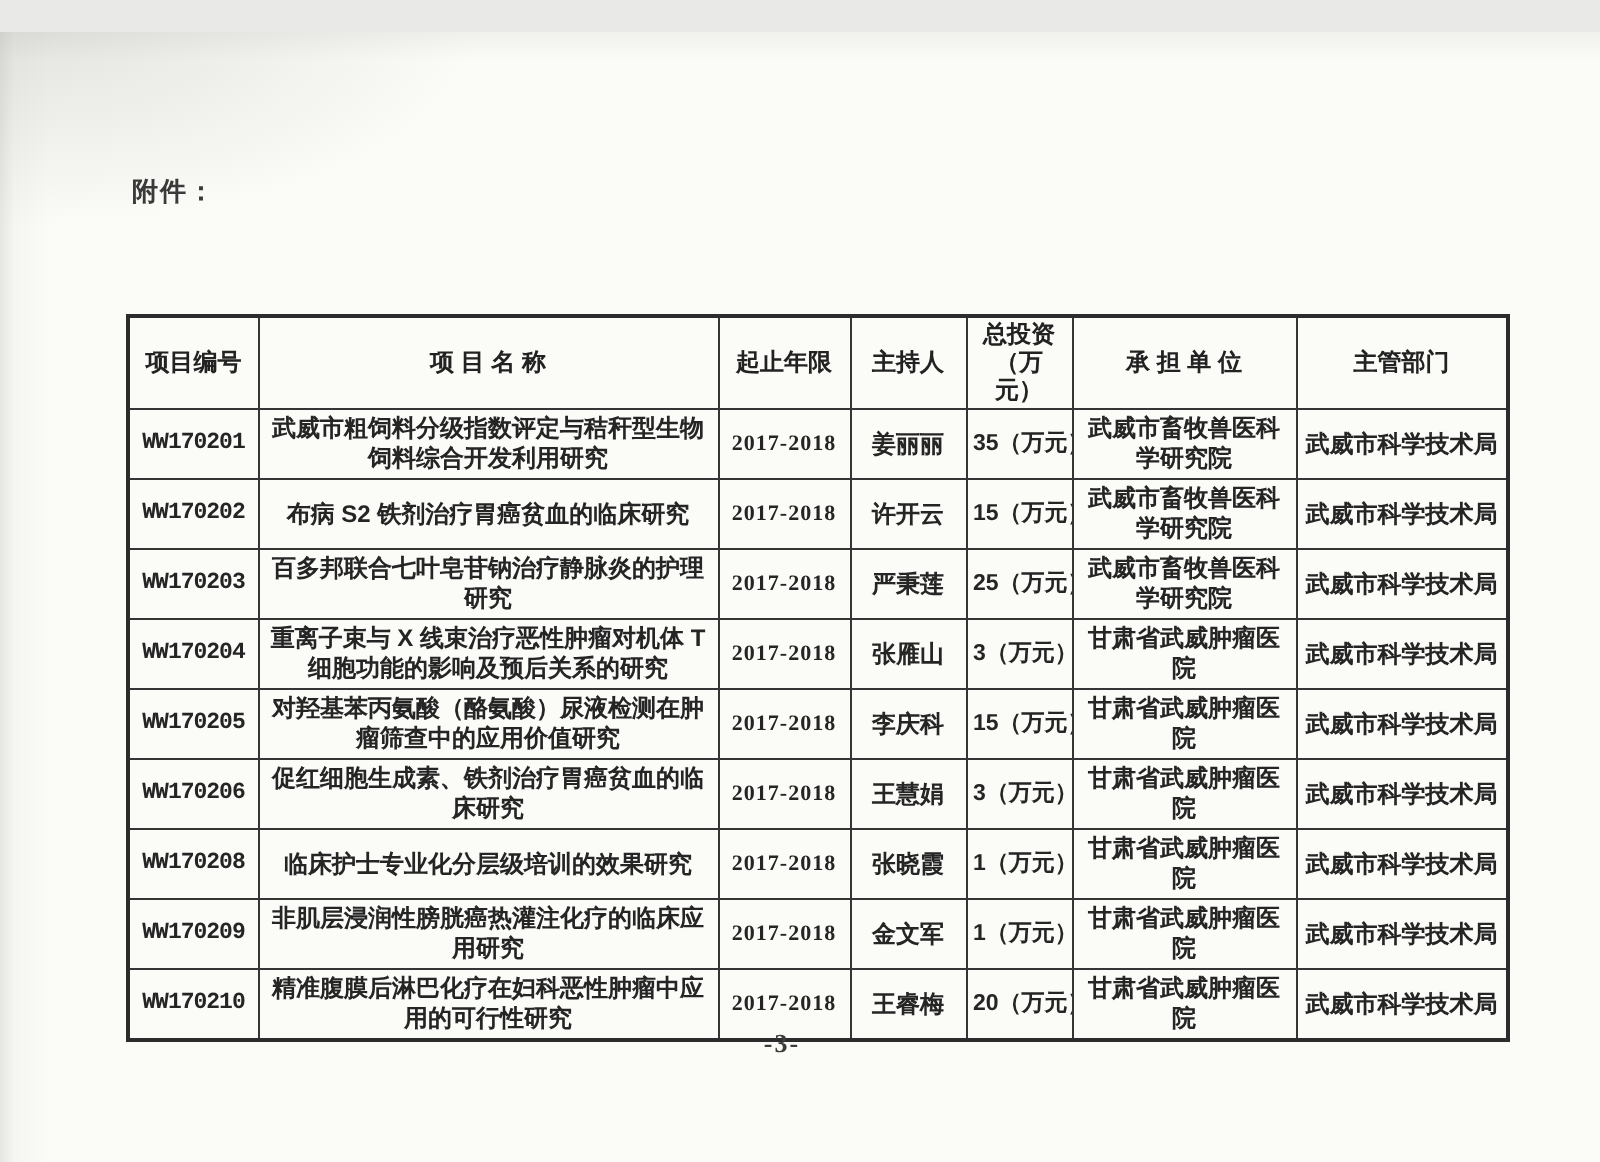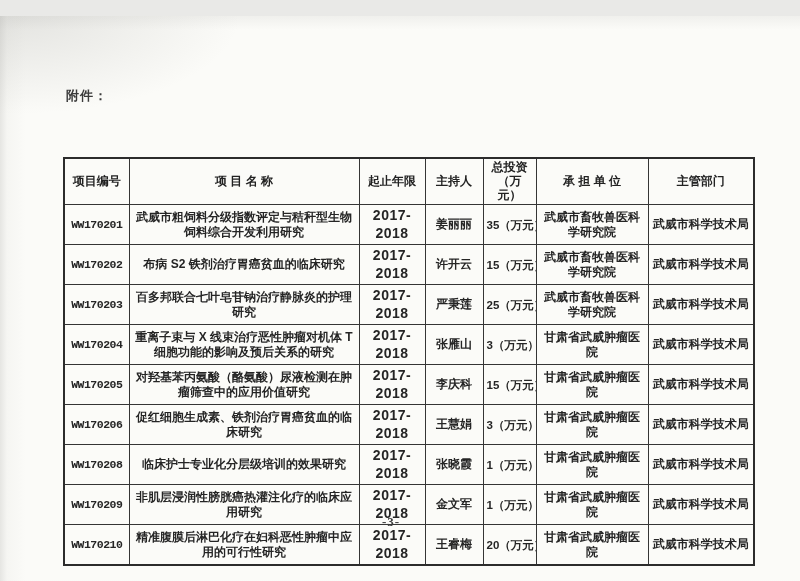--- a/index.html
+++ b/index.html
@@ -69,21 +69,21 @@
     font-size: 12px;
     font-weight: 700;
     color: #222;
     line-height: 1.15;
   }
   th.h-invest { white-space: pre-line; font-size: 12px; }
 
   td { font-size: 12px; font-weight: 600; color: #252525; line-height: 1.25; }
   td.c-id    { font-family: "Liberation Mono", "DejaVu Sans Mono", monospace; font-size: 11.5px; font-weight: 600; letter-spacing: -0.5px; }
   td.c-name  { padding: 2px 6px; }
-  td.c-years { font-family: Liberation Sans, sans-serif; font-size: 14px; letter-spacing: 0.5px; }
+  td.c-years { font-family: Liberation Serif, serif; font-size: 11px; letter-spacing: 0.5px; }
   td.c-invest{ font-size: 11.5px; white-space: nowrap; }
   td.c-under { padding: 2px 4px; }
   td.c-dept  { white-space: nowrap; }
 
   .page-number {
     position: absolute;
     left: 0;
     right: 18px;
     top: 498px;
     text-align: center;

